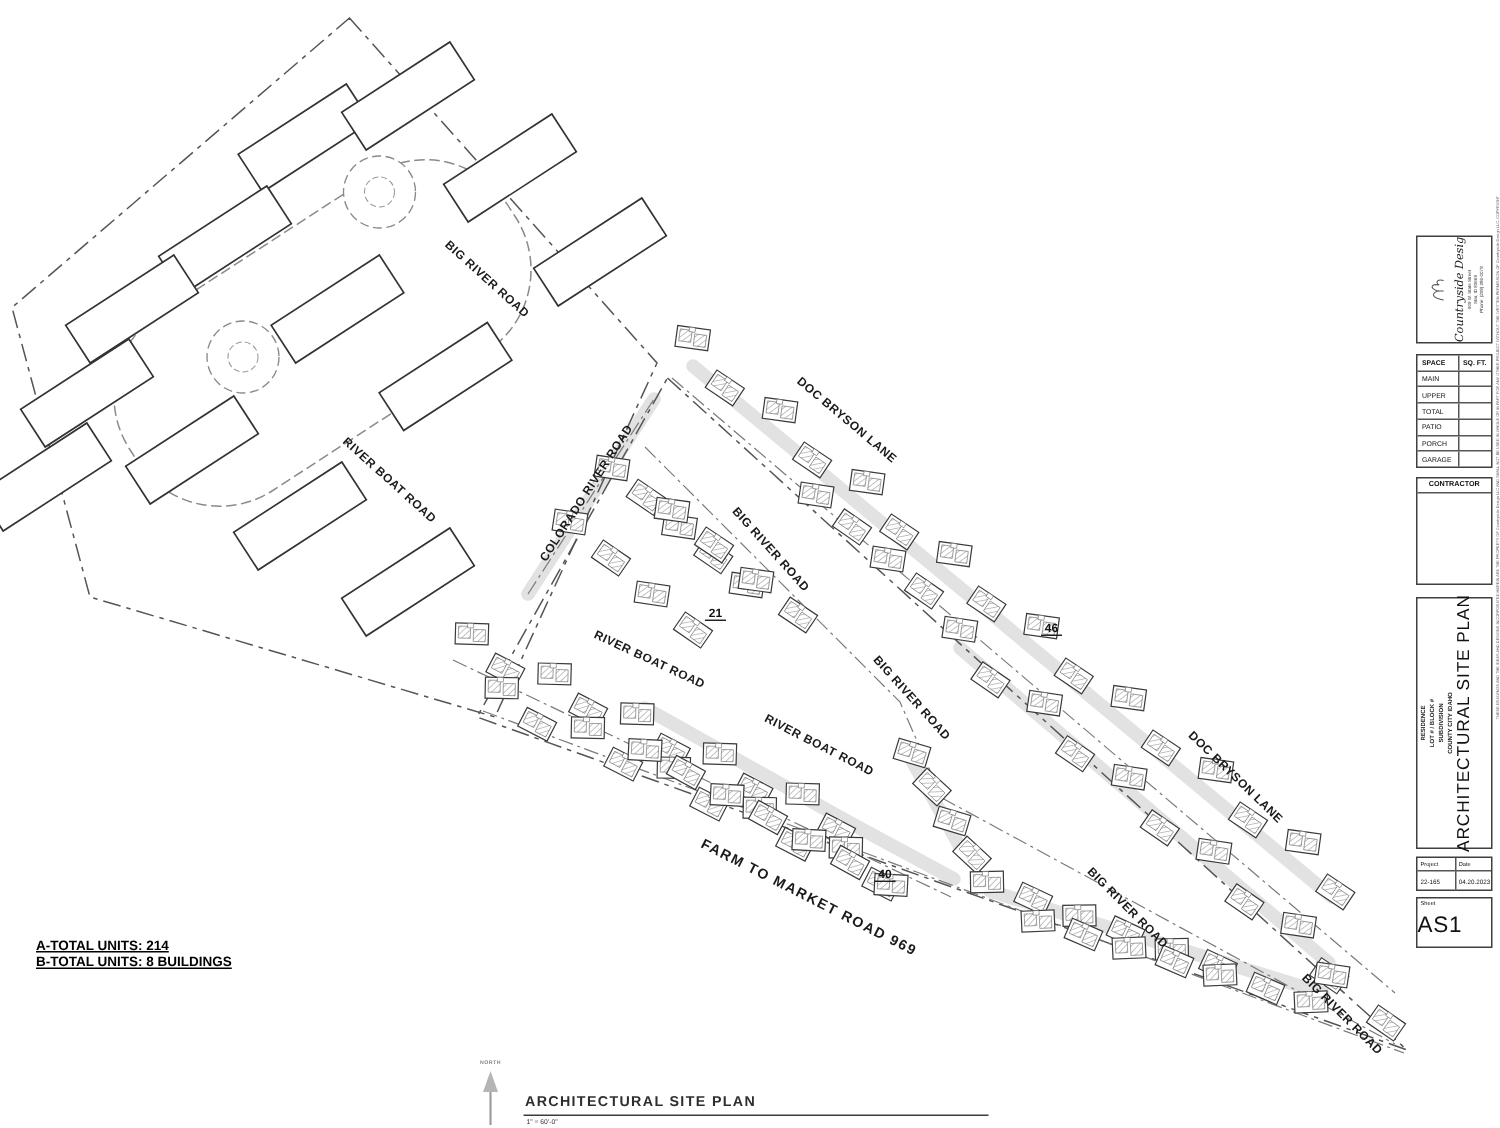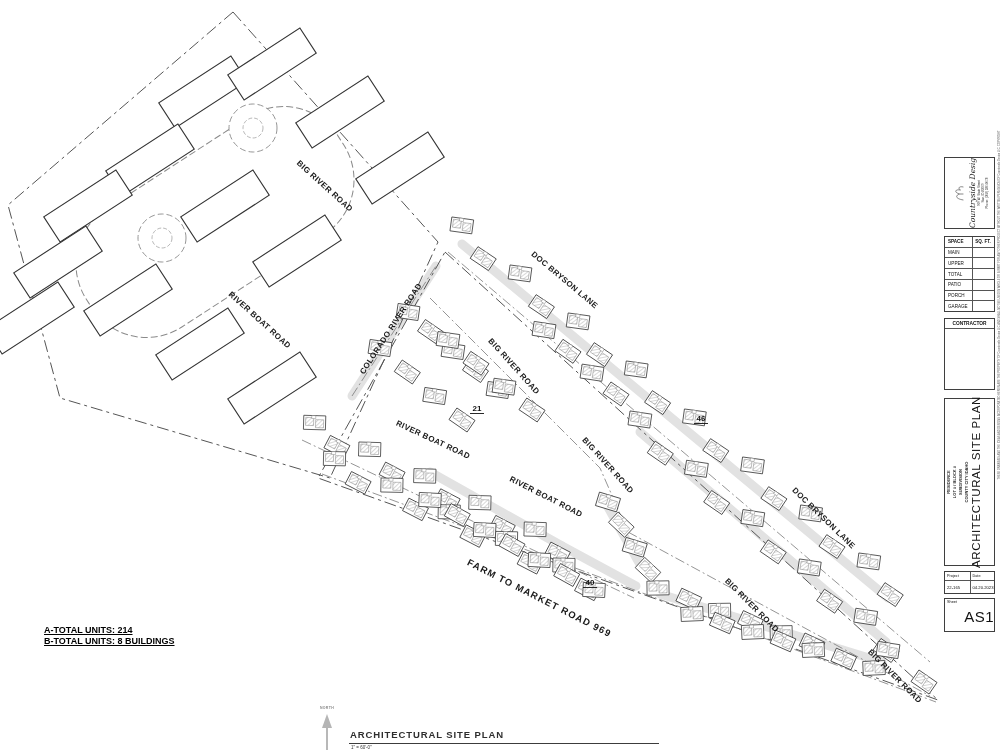--- a/index.html
+++ b/index.html
@@ -5,21 +5,21 @@
   html,body{margin:0;padding:0;width:1000px;height:752px;background:#fff;
     font-family:"Liberation Sans",sans-serif;overflow:hidden}
   .page{position:absolute;inset:0;width:1000px;height:752px}
   #plan{position:absolute;left:0;top:0}
   .road-label{font:600 8px "Liberation Sans",sans-serif;fill:#1a1a1a;letter-spacing:.4px}
   .road-label-big{font:600 9.5px "Liberation Sans",sans-serif;fill:#1a1a1a;letter-spacing:1.1px}
   .lot-number{font:700 8px "Liberation Sans",sans-serif;fill:#111}
   .north-label{font:600 3.5px "Liberation Sans",sans-serif;fill:#8a8a8a;letter-spacing:.3px}
 
   
-  .totals{position:absolute;left:44px;top:625px;font-size:9px;font-weight:bold;color:#000;line-height:11px}
+  .totals{position:absolute;left:24px;top:625px;font-size:9px;font-weight:bold;color:#000;line-height:11px}
   .totals div{text-decoration:underline;white-space:nowrap}
   .plan-title{position:absolute;left:350px;top:729px;font-size:9.5px;font-weight:600;
     letter-spacing:.9px;color:#2e2e2e;white-space:nowrap}
   .plan-title-rule{position:absolute;left:349px;top:743px;width:310px;height:1px;background:#3c3c3c}
   .plan-scale{position:absolute;left:351px;top:745px;font-size:4.5px;color:#333;white-space:nowrap}
 
   
   .tb-box{position:absolute;left:944px;width:51px;border:1px solid #3f3f3f;background:#fff;box-sizing:border-box}
   .tb-logo{top:157px;height:72px;overflow:hidden}
   .tb-logo-inner{position:absolute;top:50%;left:50%;width:70px;
@@ -42,21 +42,21 @@
     font-size:4px;font-weight:bold;color:#222;line-height:1.5;text-align:center}
   .tb-sheet-title{left:31px;transform:translate(-50%,-50%) rotate(-90deg);
     font-size:11.5px;font-weight:500;letter-spacing:.6px;color:#111}
   .tb-projdate{top:571px;height:23px;display:grid;grid-template-columns:1fr 1fr;grid-template-rows:9px 1fr}
   .tb-projdate span{display:flex;align-items:center;padding-left:2px;color:#111}
   .tb-pd-l{font-size:3.8px;border-bottom:1px solid #555}
   .tb-pd-l.r,.tb-pd-v.r{border-left:1px solid #555}
   .tb-pd-v{font-size:4.2px}
   .tb-sheet{top:598px;height:34px}
   .tb-sheet .lbl{position:absolute;left:2px;top:1px;font-size:3.8px;color:#111}
-  .tb-sheet .val{position:absolute;left:0;right:0;top:9px;text-align:right;
+  .tb-sheet .val{position:absolute;left:0;right:0;top:9px;text-align:left;
     font-size:15px;color:#111;letter-spacing:.5px}
   .tb-copyright{position:absolute;left:995px;top:150px;width:8px;height:310px}
   .tb-copyright span{position:absolute;top:50%;left:50%;transform:translate(-50%,-50%) rotate(-90deg);
     font-size:2.6px;color:#666;white-space:nowrap}
 </style>
 </head>
 <body>
 
 <div class="page">
 

